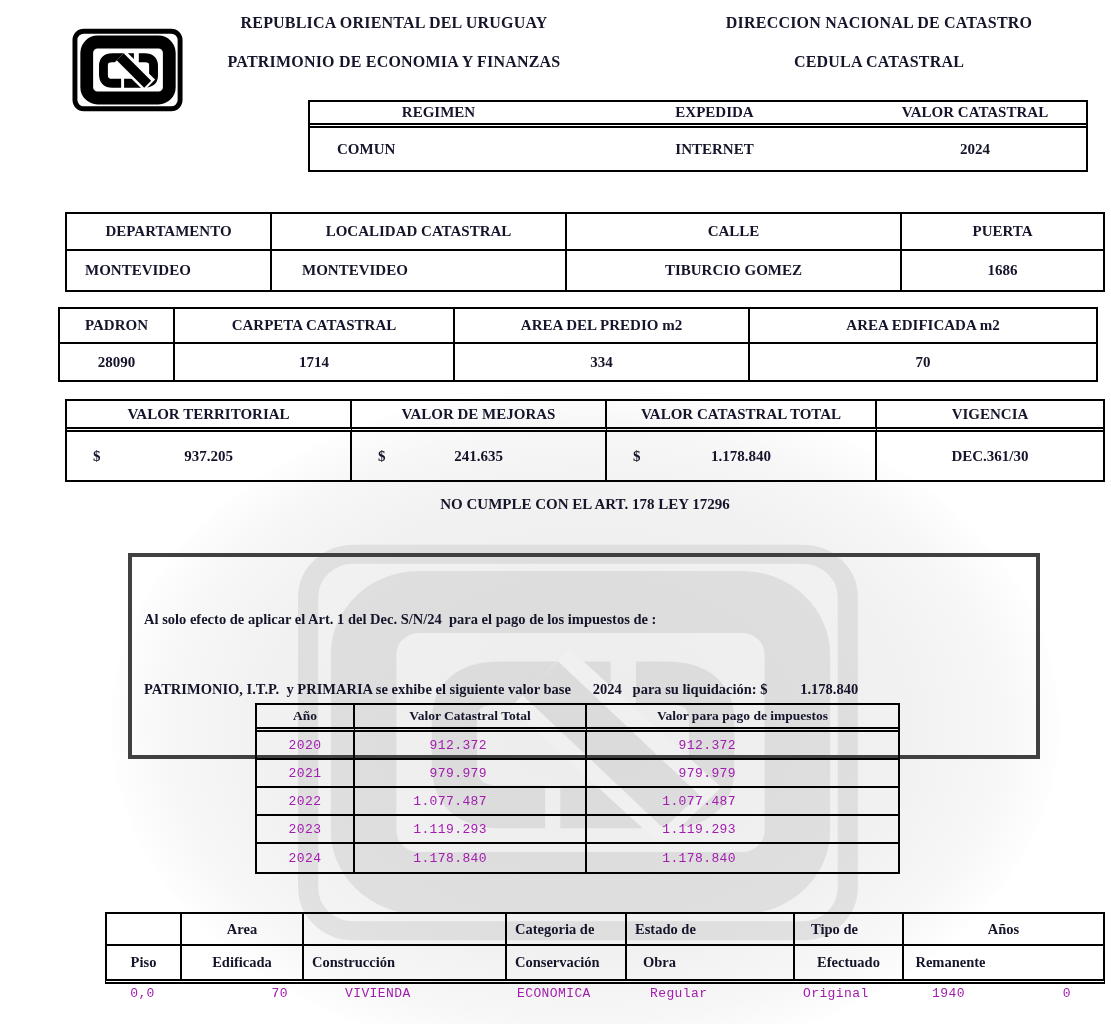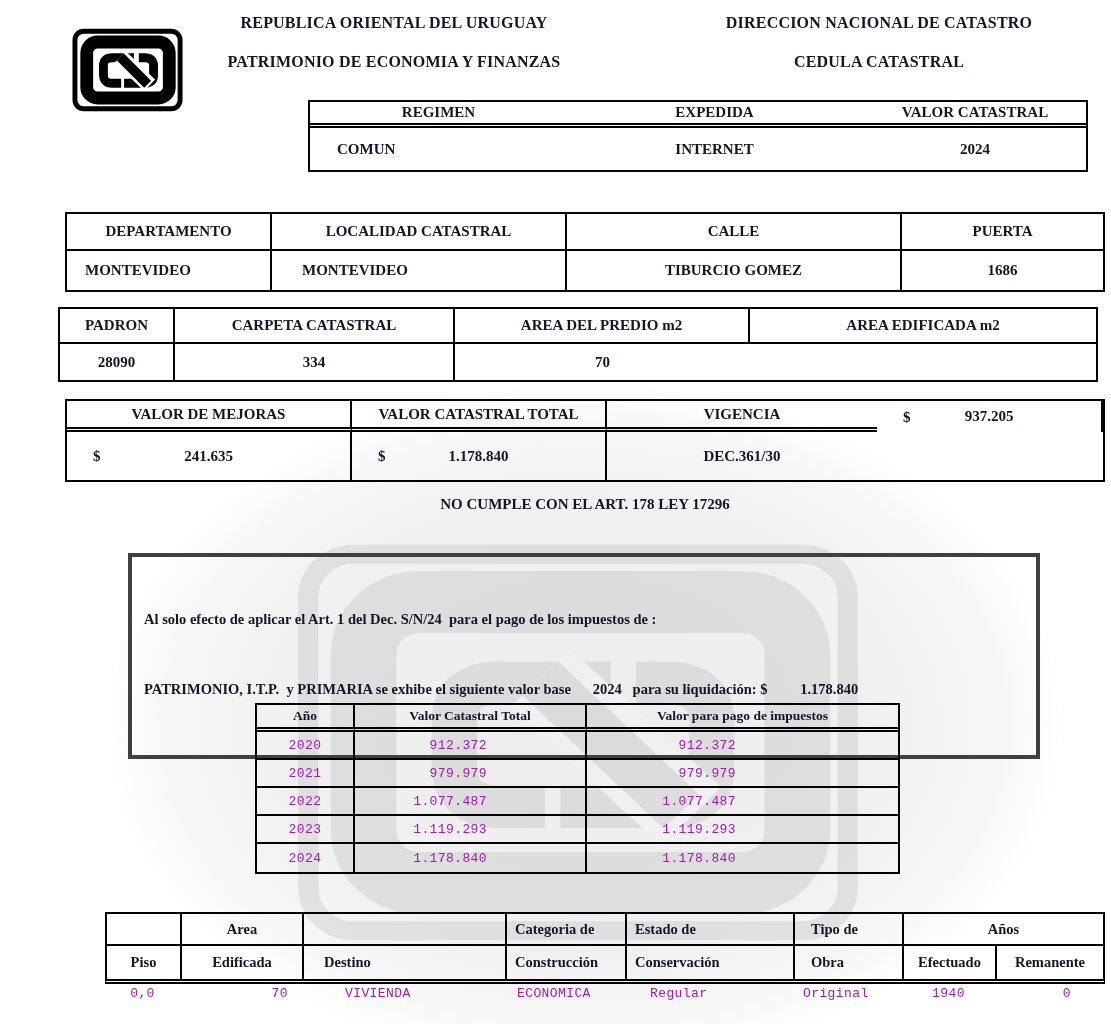--- a/index.html
+++ b/index.html
@@ -112,25 +112,27 @@
     <div class="c br">TIBURCIO GOMEZ</div>
     <div class="c">1686</div>
   </div>
 
   <div class="t tbl-padron">
     <div class="c br bb">PADRON</div>
     <div class="c br bb">CARPETA CATASTRAL</div>
     <div class="c br bb">AREA DEL PREDIO m2</div>
     <div class="c bb">AREA EDIFICADA m2</div>
     <div class="c br">28090</div>
+    <div class="c br">1714</div>
     <div class="c br">334</div>
     <div class="c">70</div>
   </div>
 
   <div class="t tbl-valores">
+    <div class="c br bbd">VALOR TERRITORIAL</div>
     <div class="c br bbd">VALOR DE MEJORAS</div>
     <div class="c br bbd">VALOR CATASTRAL TOTAL</div>
     <div class="c bbd">VIGENCIA</div>
     <div class="br money">
       <span class="cur">$</span>
       <span class="amt">937.205</span>
     </div>
     <div class="br money">
       <span class="cur">$</span>
       <span class="amt">241.635</span>
@@ -179,21 +181,20 @@
     <div class="br bb"></div>
     <div class="c br bb">Area</div>
     <div class="br bb"></div>
     <div class="l br bb" style="padding-left:8px;">Categoria de</div>
     <div class="l br bb" style="padding-left:8px;">Estado de</div>
     <div class="l br bb" style="padding-left:16px;">Tipo de</div>
     <div class="c bb" style="grid-column:span 2;">Años</div>
 
     <div class="c br">Piso</div>
     <div class="c br">Edificada</div>
-    <div class="l br" style="padding-left:20px;">Destino</div>
     <div class="l br" style="padding-left:8px;">Construcción</div>
     <div class="l br" style="padding-left:8px;">Conservación</div>
     <div class="l br" style="padding-left:16px;">Obra</div>
     <div class="c br">Efectuado</div>
     <div class="c">Remanente</div>
   </div>
 
   <div class="data-row mono">
     <div class="c" style="justify-content:center;">0,0</div>
     <div class="r" style="justify-content:flex-end; padding-right:14px;">70</div>

